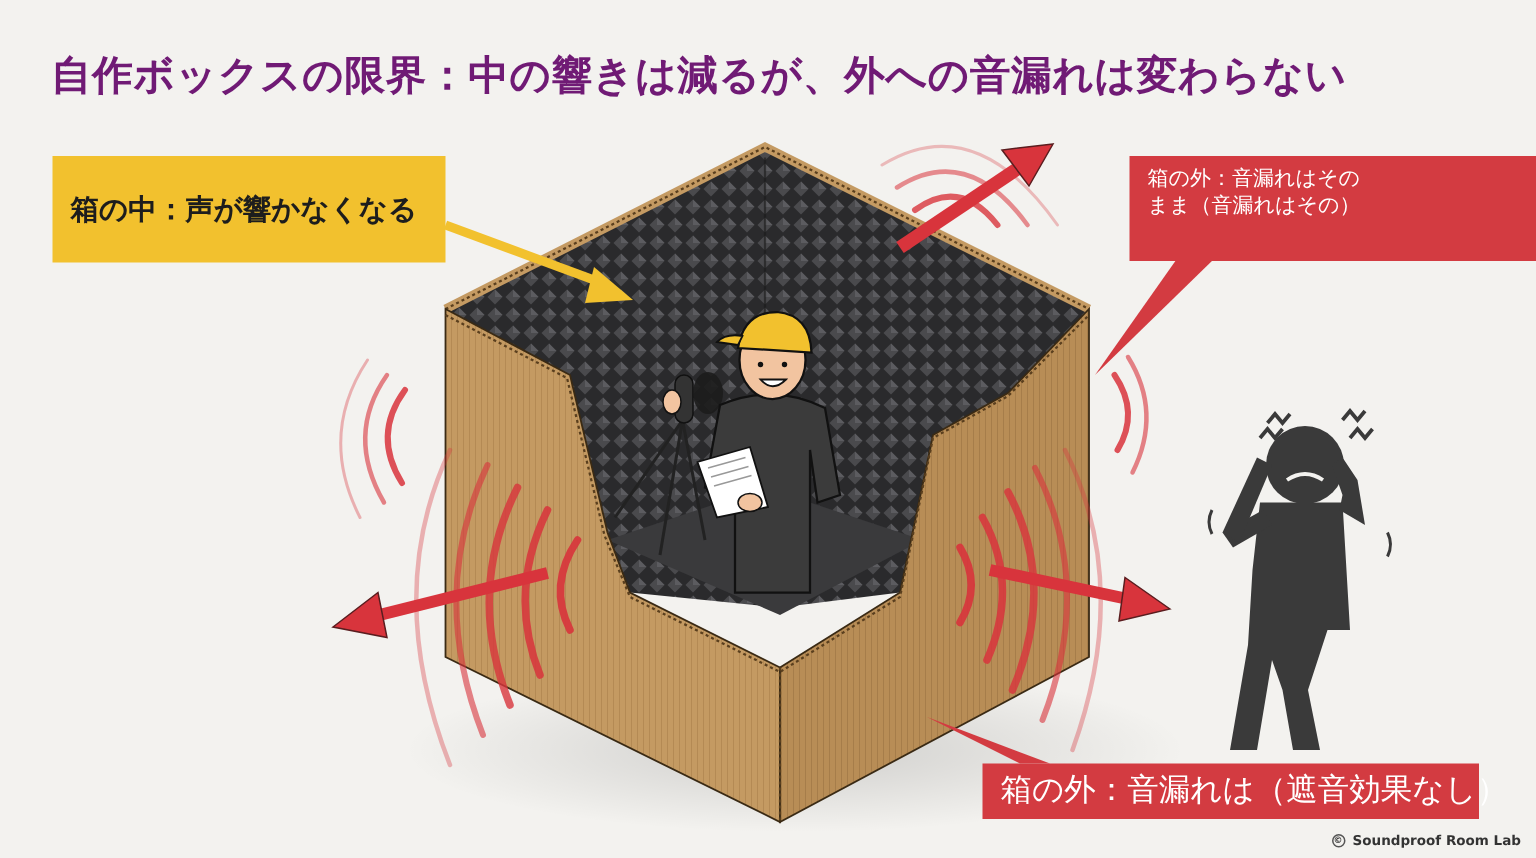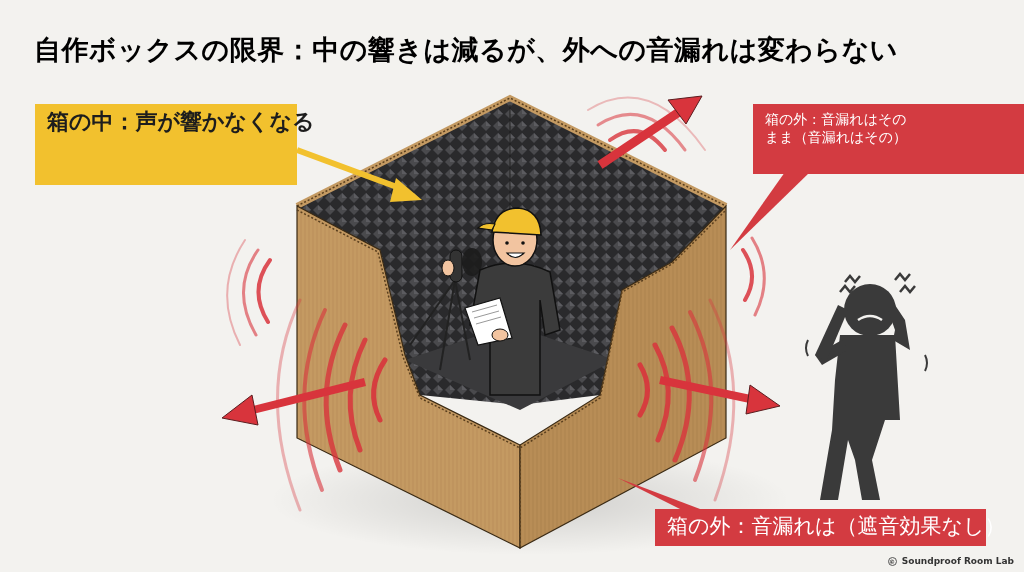--- a/index.html
+++ b/index.html
@@ -7,41 +7,41 @@
     body {
       background: #f3f2ef;
       font-family: "DejaVu Sans", "Liberation Sans", sans-serif;
       position: relative;
     }
     .page-title {
       position: absolute;
       left: 34px; top: 32px;
       font-size: 27px;
       font-weight: bold;
-      color: #000000;
+      color: #701a75;
       letter-spacing: 0.5px;
       white-space: nowrap;
     }
     .illustration {
       position: absolute; left: 0; top: 0;
       width: 1024px; height: 572px;
     }
     .callout {
       position: absolute;
       font-weight: bold;
       line-height: 1.3;
       white-space: nowrap;
     }
     .callout-inside {
       left: 35px; top: 104px;
-      width: 262px; height: 81px;
+      width: 262px; height: 71px;
       background: #f2c12e;
       color: #1d1d1d;
-      font-size: 22px;
-      padding: 4px 12px;
+      font-size: 19px;
+      padding: 24px 12px;
     }
     .callout-outside-top {
       left: 753px; top: 104px;
       width: 288px; height: 70px;
       background: #d33b41;
       color: #fff;
       font-size: 14px;
       padding: 6px 12px;
       font-weight: normal;
     }

